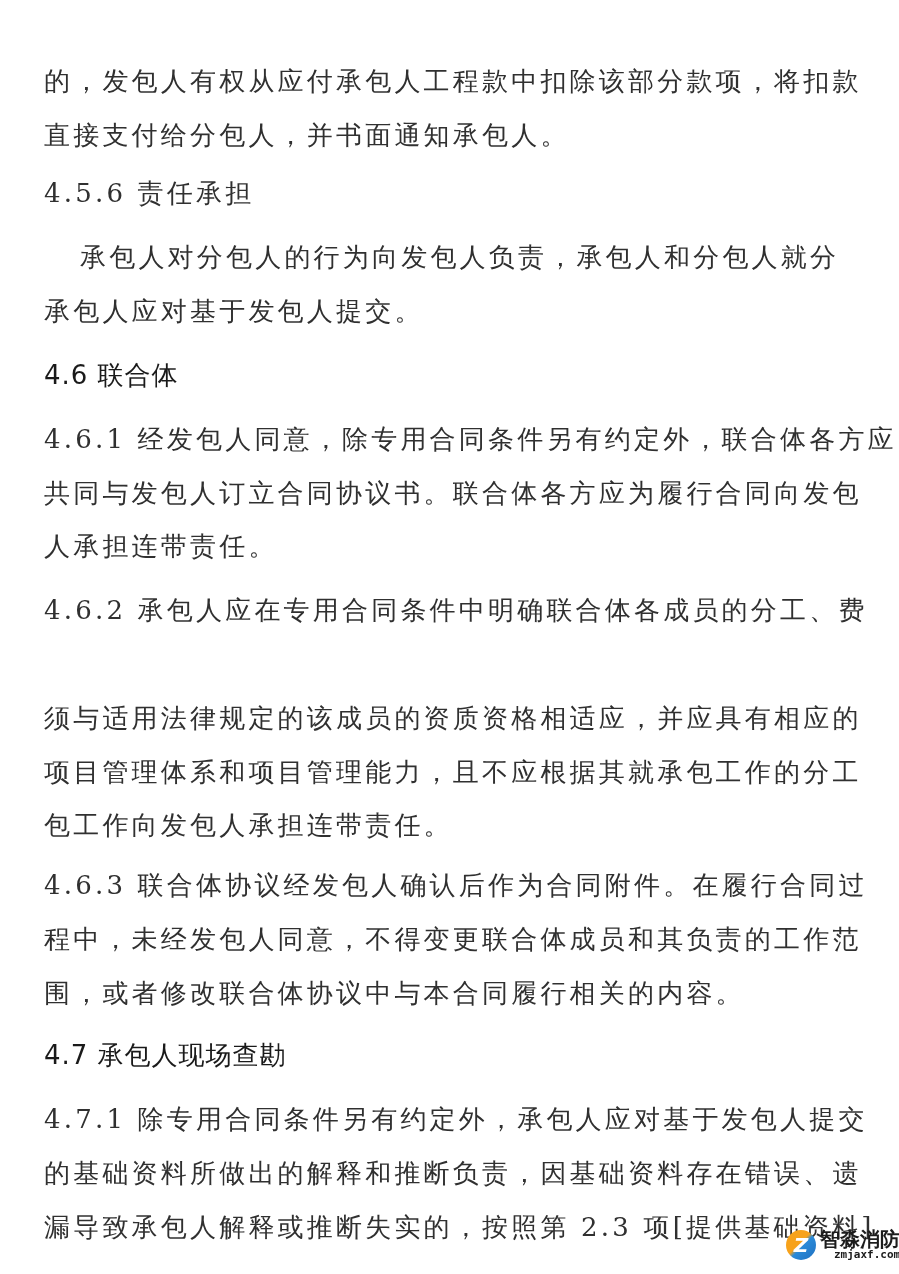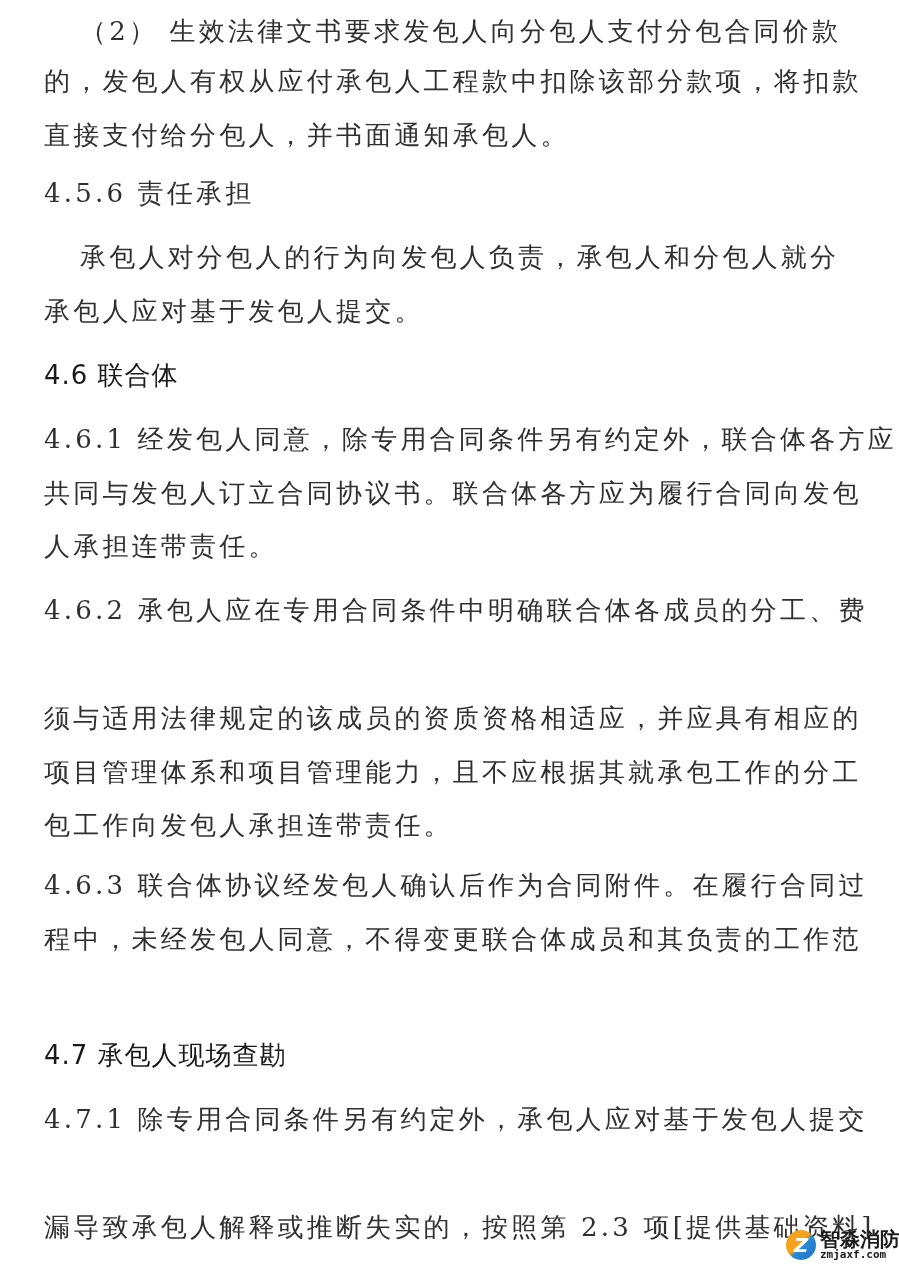--- a/index.html
+++ b/index.html
@@ -74,51 +74,52 @@
       top: 2px;
       font-family: "DejaVu Sans", sans-serif;
       font-weight: bold;
       font-size: 20px;
       color: #1c1c1c;
       letter-spacing: 0px;
       white-space: nowrap;
     }
     .wm-url {
       position: absolute;
-      left: 34px;
+      left: 48px;
       top: 24px;
       font-family: "DejaVu Sans Mono", monospace;
       font-weight: bold;
       font-size: 11px;
       color: #1c1c1c;
       white-space: nowrap;
     }
   </style>
 </head>
 <body>
 
 <div class="page">
-  <div class="line indent" style="top:16px">（2） 生效法律文书要求发包人向分包人支付分包合同价款</div>
   <div class="line" style="top:66px">的，发包人有权从应付承包人工程款中扣除该部分款项，将扣款</div>
   <div class="line" style="top:120px">直接支付给分包人，并书面通知承包人。</div>
   <div class="line" style="top:178px">4.5.6 责任承担</div>
   <div class="line indent" style="top:242px">承包人对分包人的行为向发包人负责，承包人和分包人就分</div>
   <div class="line" style="top:296px">承包人应对基于发包人提交。</div>
   <div class="line heading" style="top:360px">4.6 联合体</div>
   <div class="line" style="top:424px">4.6.1 经发包人同意，除专用合同条件另有约定外，联合体各方应</div>
   <div class="line" style="top:478px">共同与发包人订立合同协议书。联合体各方应为履行合同向发包</div>
   <div class="line" style="top:531px">人承担连带责任。</div>
   <div class="line" style="top:595px">4.6.2 承包人应在专用合同条件中明确联合体各成员的分工、费</div>
   <div class="line" style="top:703px">须与适用法律规定的该成员的资质资格相适应，并应具有相应的</div>
   <div class="line" style="top:757px">项目管理体系和项目管理能力，且不应根据其就承包工作的分工</div>
   <div class="line" style="top:810px">包工作向发包人承担连带责任。</div>
   <div class="line" style="top:870px">4.6.3 联合体协议经发包人确认后作为合同附件。在履行合同过</div>
   <div class="line" style="top:924px">程中，未经发包人同意，不得变更联合体成员和其负责的工作范</div>
+  <div class="line" style="top:978px">围，或者修改联合体协议中与本合同履行相关的内容。</div>
   <div class="line heading" style="top:1040px">4.7 承包人现场查勘</div>
   <div class="line" style="top:1104px">4.7.1 除专用合同条件另有约定外，承包人应对基于发包人提交</div>
+  <div class="line" style="top:1158px">的基础资料所做出的解释和推断负责，因基础资料存在错误、遗</div>
   <div class="line" style="top:1212px">漏导致承包人解释或推断失实的，按照第 2.3 项[提供基础资料]</div>
 
   <div class="watermark">
     <div class="wm-logo">
       <span class="wm-logo-z">Z</span>
     </div>
     <div class="wm-name">智淼消防</div>
     <div class="wm-url">zmjaxf.com</div>
   </div>
 </div>

